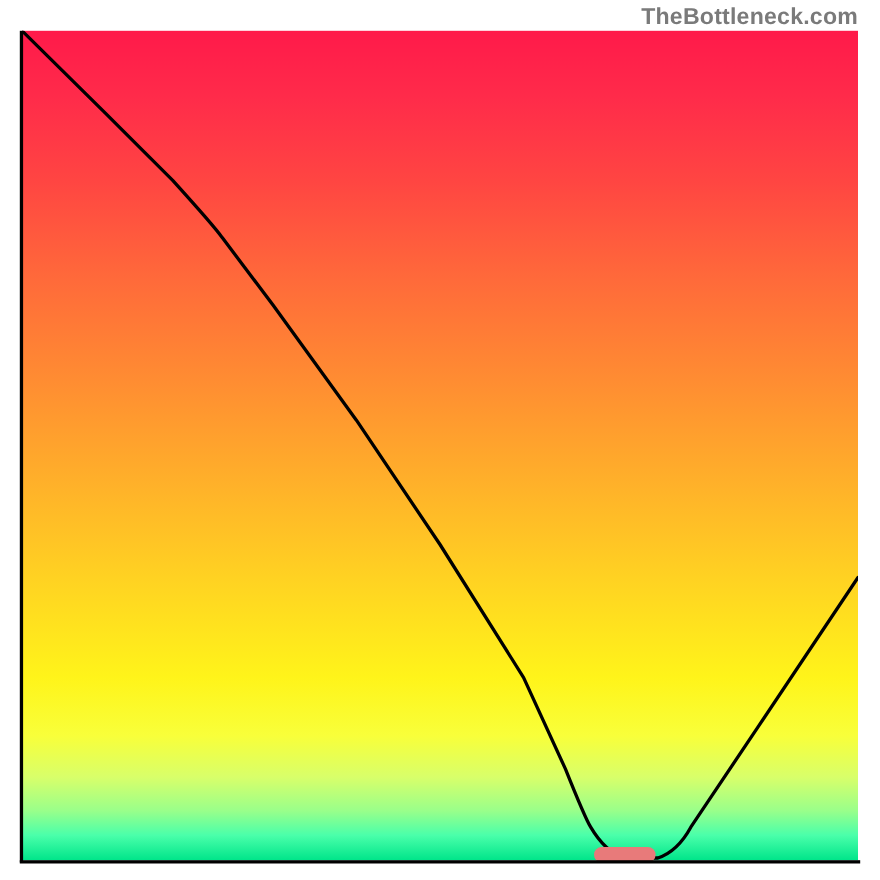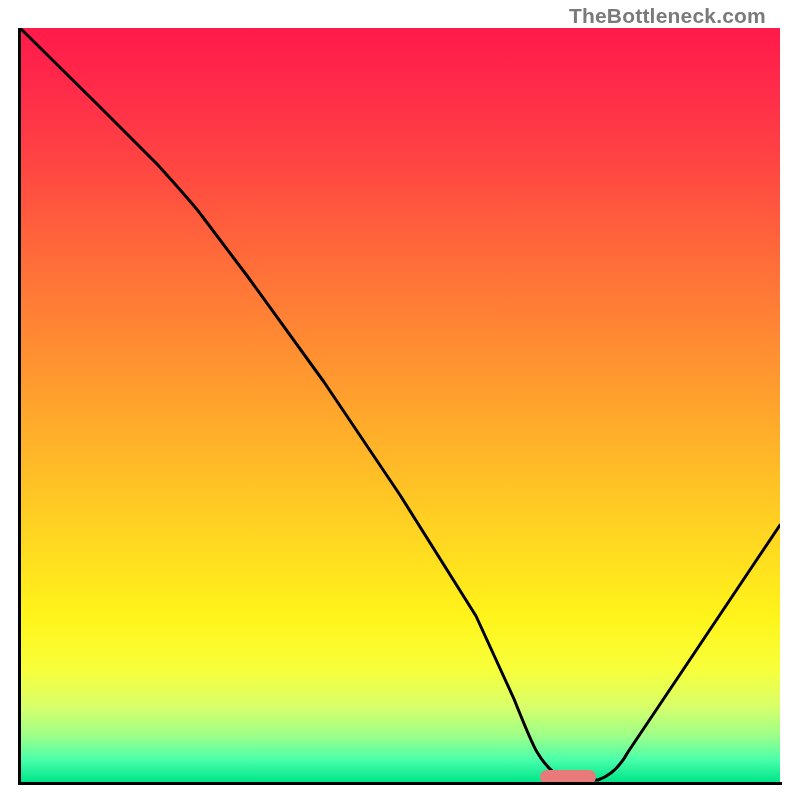--- a/index.html
+++ b/index.html
@@ -6,21 +6,21 @@
   body {
     width: 800px;
     height: 800px;
     background: #ffffff;
     position: relative;
     font-family: Arial, sans-serif;
   }
   .watermark {
     position: absolute;
     top: 4px;
-    right: 34px;
+    right: 20px;
     font-size: 21px;
     font-weight: bold;
     color: #7a7a7a;
     letter-spacing: 0.2px;
   }
   .chart-container {
     position: absolute;
     left: 16px;
     top: 28px;
     width: 768px;

